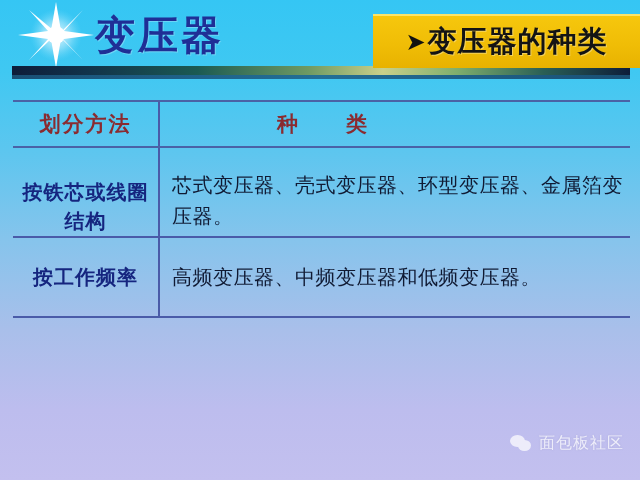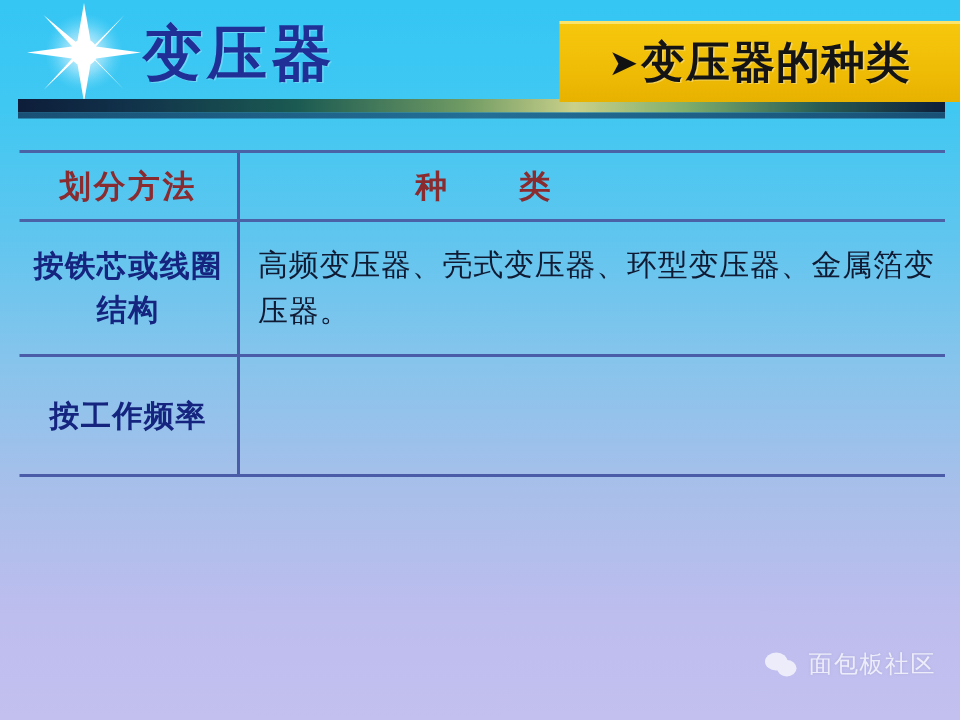--- a/index.html
+++ b/index.html
@@ -157,21 +157,21 @@
     line-height: 1.45;
   }
   .kinds-text {
     font-size: 20px;
     color: #101a33;
     font-family: "DejaVu Serif", "Liberation Serif", serif;
     line-height: 1.55;
     letter-spacing: 0.5px;
   }
   .r1 .cell-method, .r1 .cell-kinds { height: 84px; }
-  .r2 .cell-method, .r2 .cell-kinds { height: 88px; }
+  .r2 .cell-method, .r2 .cell-kinds { height: 88px; align-items: flex-end; }
   .r3 .cell-method, .r3 .cell-kinds { height: 78px; }
 
   
   #watermark {
     position: absolute;
     right: 16px; bottom: 26px;
     display: flex;
     align-items: center;
     gap: 7px;
     opacity: 0.72;
@@ -251,27 +251,30 @@
         <span class="head-label kinds">种　　类</span>
       </div>
     </div>
 
 
     <div class="trow r2">
       <div class="cell-method">
         <span class="method-label">按铁芯或线圈结构</span>
       </div>
       <div class="cell-kinds">
-        <span class="kinds-text">高频变压器、壳式变压器、环型变压器、金属箔变压器。</span>
+        <span class="kinds-text">芯式变压器、壳式变压器、环型变压器、金属箔变压器。</span>
       </div>
     </div>
 
     <div class="trow r3">
       <div class="cell-method">
         <span class="method-label">按工作频率</span>
+      </div>
+      <div class="cell-kinds">
+        <span class="kinds-text">高频变压器、中频变压器和低频变压器。</span>
       </div>
     </div>
 
   </div>
 
   <div id="watermark">
     <span id="wechat-icon">
       <span class="b1"></span>
       <span class="b2"></span>
     </span>

